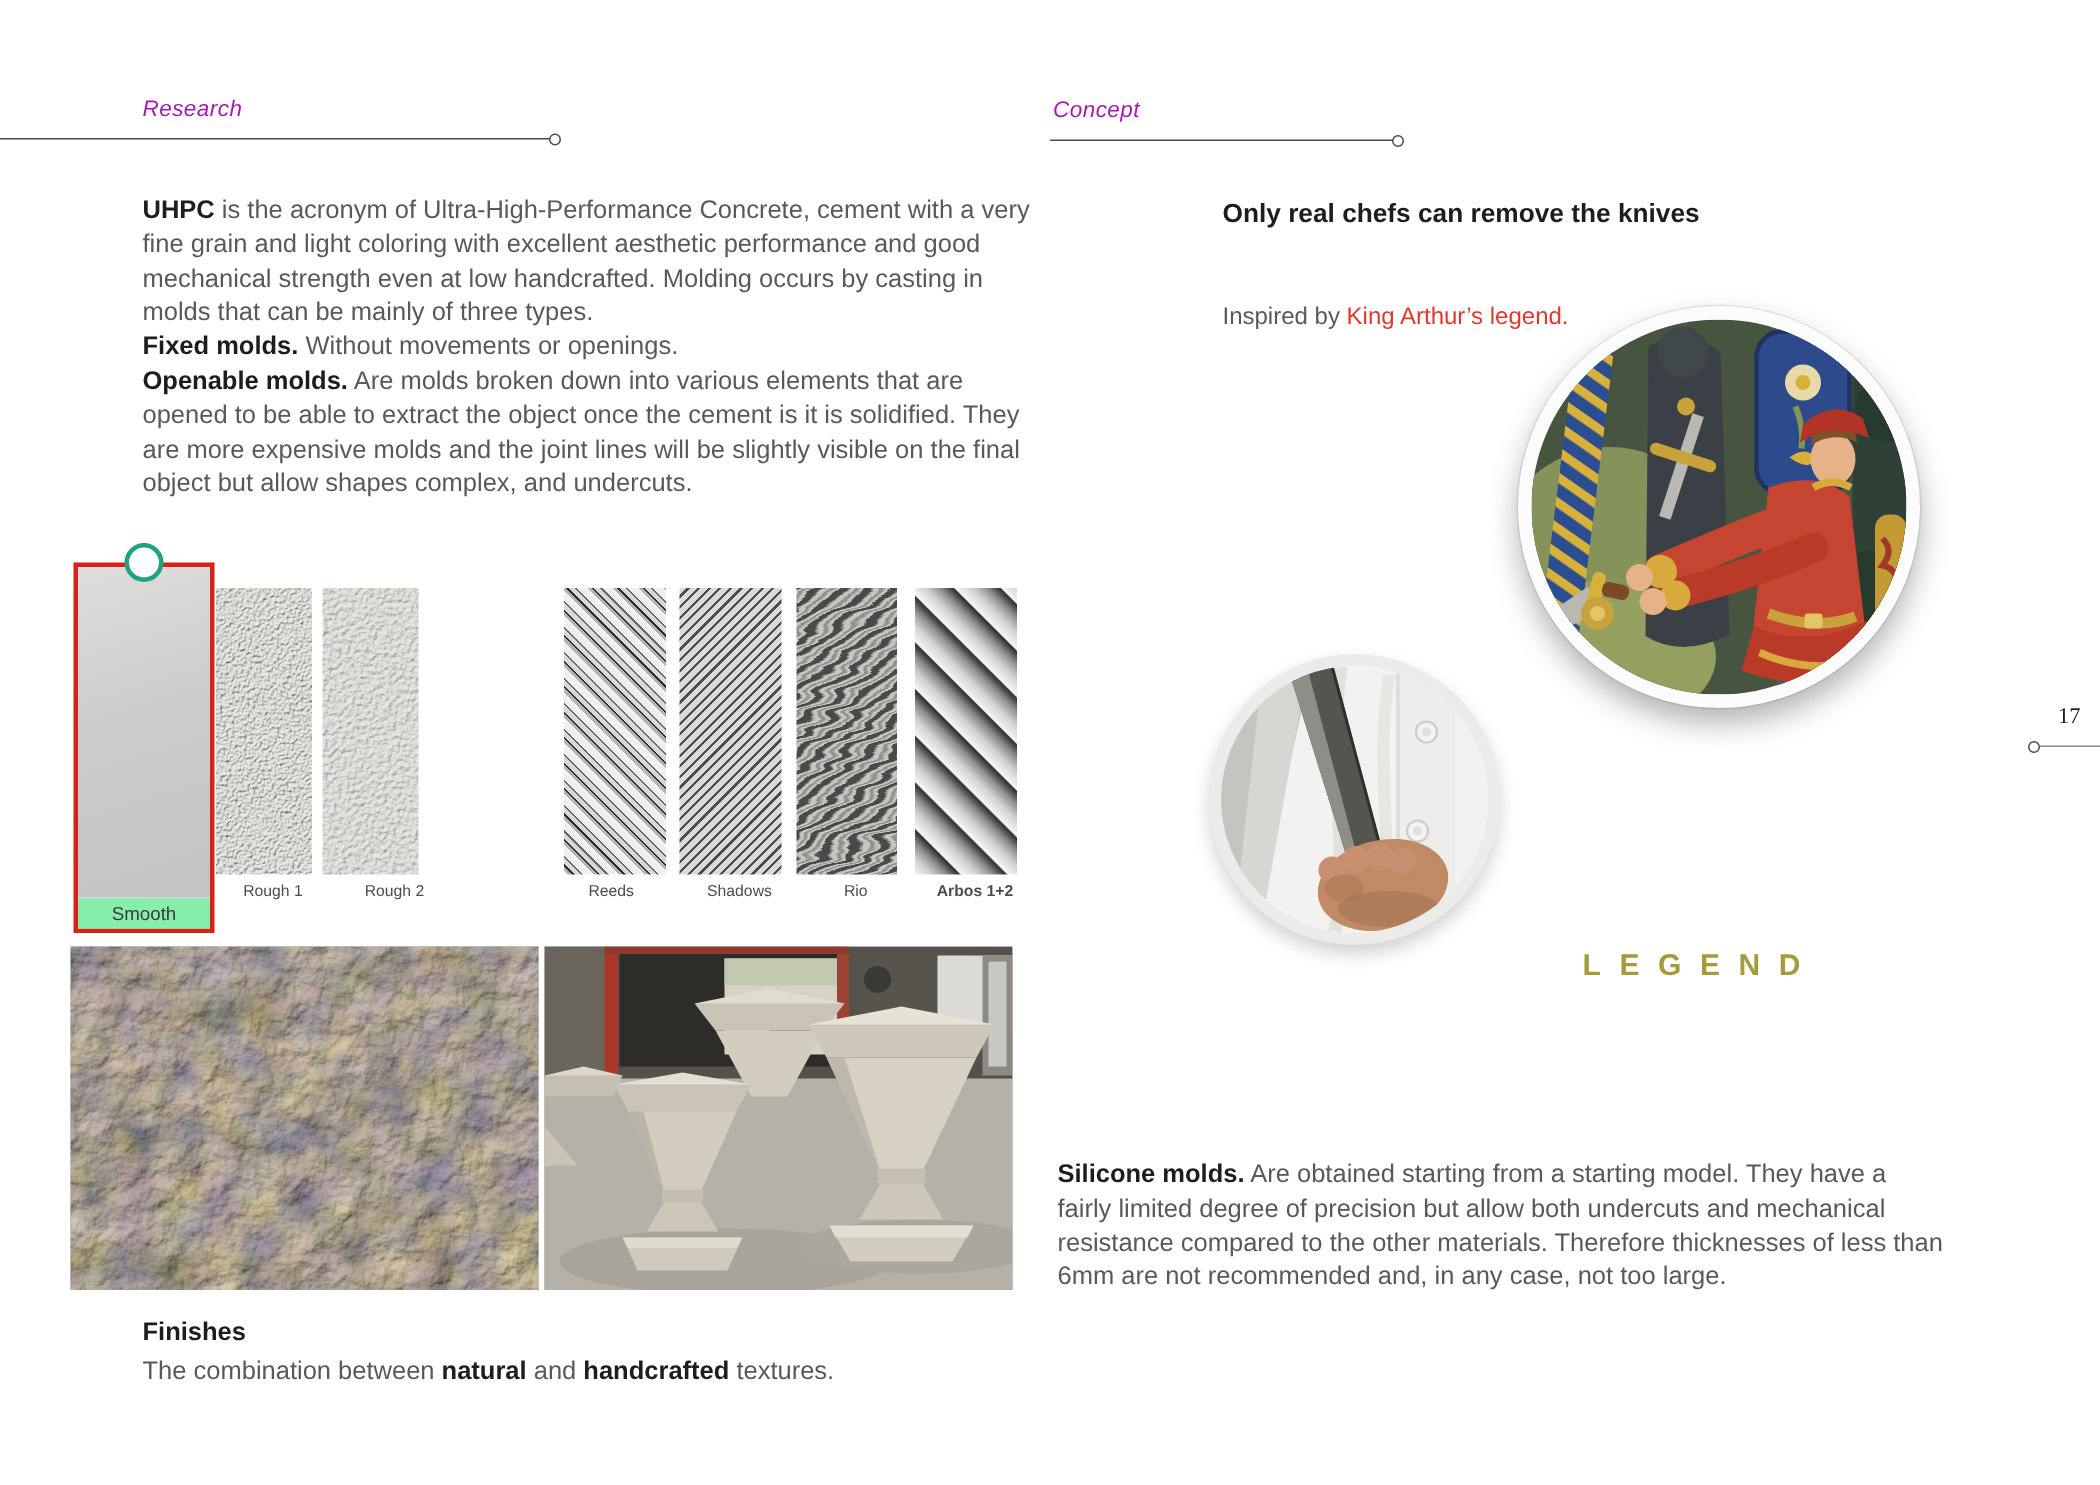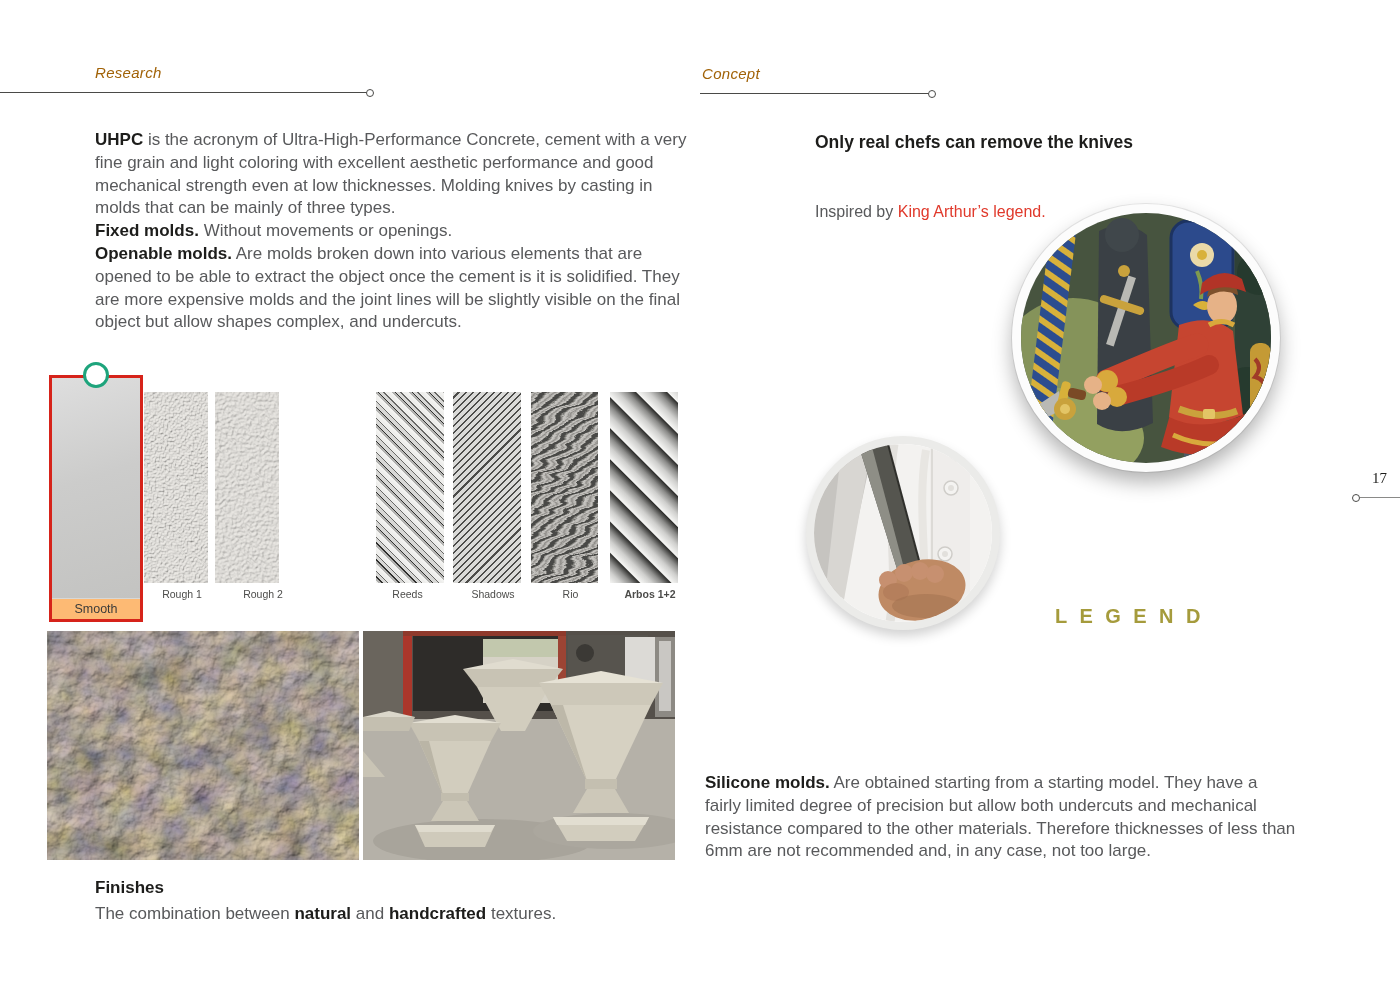--- a/index.html
+++ b/index.html
@@ -2,52 +2,52 @@
 <html><head>
 <meta charset="utf-8">
 <style>
   html,body{margin:0;padding:0;}
   body{
     width:1400px;height:990px;position:relative;background:#ffffff;
     font-family:"Liberation Sans", sans-serif;color:#58595b;overflow:hidden;
   }
   .abs{position:absolute;}
   
-  .section-label{font-style:italic;font-size:15px;color:#a16207;letter-spacing:.3px;}
+  .section-label{font-style:italic;font-size:15px;color:#a21caf;letter-spacing:.3px;}
   .rule{height:1px;background:#4a4a48;}
   .dot{width:6px;height:6px;border:1px solid #4a4a48;border-radius:50%;background:#fff;}
   
   .para{font-size:17px;line-height:22.8px;color:#58595b;}
   .b-dark{font-weight:bold;color:#1d1d1b;}
   
   .tex-strip{left:49px;top:375px;width:632px;height:247px;}
   .tex-card{position:absolute;top:0;height:241px;border:3px solid #d6231a;background:#fff;}
   .tex-card .pin{position:absolute;left:50%;top:-16px;margin-left:-13px;width:20px;height:20px;
     border:3px solid #1ea47c;border-radius:50%;background:#fff;z-index:3;}
-  .tex-card-label{position:absolute;left:0;right:0;bottom:0;height:20px;background:#fdba74;
+  .tex-card-label{position:absolute;left:0;right:0;bottom:0;height:20px;background:#86efac;
     border-top:1px solid #d8d8d6;font-size:12.5px;color:#3c3c3a;text-align:center;line-height:20px;}
   .tex-sample{position:absolute;top:17px;}
   .tex-sample .lbl{margin-top:5px;font-size:10.5px;color:#4c4c4a;text-align:center;padding-left:12px;}
   .tex-img{display:block;}
   .smooth-bg{background:linear-gradient(163deg,#dedede 0%,#cccccb 45%,#c3c3c1 100%);}
   .reeds-bg{background:repeating-linear-gradient(45deg,#f2f2f0 0 2px,#b3b3b1 2px 4px,#2f2f2d 4px 5px,#d8d8d6 5px 8px,#696967 8px 9px,#eeeeec 9px 12px);}
   .shadows-bg{background:repeating-linear-gradient(135deg,#dadad8 0 3.5px,#4c4c4a 3.5px 5px);}
   .arbos-bg{background:repeating-linear-gradient(45deg,#f6f6f4 0px,#cfcfcd 8px,#8c8c8a 15px,#2f2f2d 21px,#f6f6f4 22px);}
   
   .photo{overflow:hidden;background:#888;}
   .photo svg{position:absolute;left:0;top:0;}
   .blend-mult{mix-blend-mode:multiply;}
   
   .concept-title{font-size:17.5px;font-weight:bold;color:#1d1d1b;}
   .concept-sub{font-size:16px;color:#58595b;}
   .red-text{color:#e0392b;}
   .circle-img{border-radius:50%;overflow:hidden;background:#fff;}
   .arthur-ring{border:9px solid #fcfcfc;box-shadow:0 10px 20px rgba(0,0,0,.30), 0 0 0 1px #ececec;}
   .chef-ring{border:8px solid #ebebe9;box-shadow:0 6px 12px rgba(0,0,0,.18);}
-  .legend-word{font-size:20px;font-weight:bold;letter-spacing:.62em;color:#a59b3c;}
+  .legend-word{font-size:20px;font-weight:bold;letter-spacing:.62em;color:#a59b3c;margin-top:28px;}
   .page-num{font-size:15px;color:#1d1d1b;font-family:Liberation Serif, serif;}
   .finishes-title{font-size:17px;font-weight:bold;color:#1d1d1b;}
 </style>
 </head>
 <body>
 
 <svg width="0" height="0" style="position:absolute">
   <defs>
     <filter id="f-rough1" x="0" y="0" width="100%" height="100%">
       <feTurbulence type="fractalNoise" baseFrequency="0.5" numOctaves="3" seed="3" result="n"></feTurbulence>
@@ -99,21 +99,21 @@
 
 <div class="abs section-label" style="left:702px;top:65px;">Concept</div>
 <div class="abs rule" style="left:700px;top:93px;width:230px;"></div>
 <div class="abs dot" style="left:928px;top:90px;"></div>
 
 <div class="abs page-num" style="left:1372px;top:470px;">17</div>
 <div class="abs dot" style="left:1352px;top:494px;"></div>
 <div class="abs rule" style="left:1360px;top:497px;width:40px;background:#8a8a88;"></div>
 
 <div class="abs para" style="left:95px;top:129px;width:596px;">
-  <span class="b-dark">UHPC</span><span> is the acronym of Ultra-High-Performance Concrete, cement with a very fine grain and light coloring with excellent aesthetic performance and good mechanical strength even at low thicknesses. Molding knives by casting in molds that can be mainly of three types.</span><br>
+  <span class="b-dark">UHPC</span><span> is the acronym of Ultra-High-Performance Concrete, cement with a very fine grain and light coloring with excellent aesthetic performance and good mechanical strength even at low handcrafted. Molding occurs by casting in molds that can be mainly of three types.</span><br>
   <span class="b-dark">Fixed molds.</span><span> Without movements or openings.</span><br>
   <span class="b-dark">Openable molds.</span><span> Are molds broken down into various elements that are opened to be able to extract the object once the cement is it is solidified. They are more expensive molds and the joint lines will be slightly visible on the final object but allow shapes complex, and undercuts.</span>
 </div>
 
 <div class="abs tex-strip">
 
   <div class="tex-card" style="left:0;width:88px;">
     <span class="pin"></span>
     <div class="tex-img smooth-bg" style="width:88px;height:221px;"></div>
     <div class="tex-card-label">Smooth</div>

